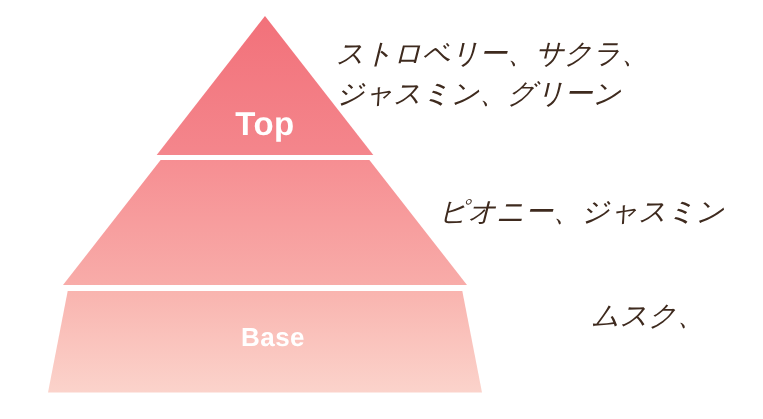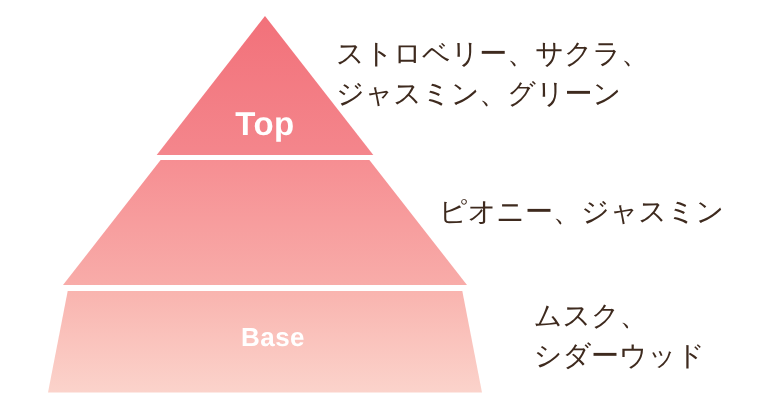--- a/index.html
+++ b/index.html
@@ -54,39 +54,39 @@
   
   .note {
     position: absolute;
     color: #3e2a1e;
     font-size: 28px;
     line-height: 1.42;
     font-weight: normal;
     white-space: nowrap;
     font-family: "DejaVu Sans", "Liberation Sans", sans-serif;
   }
-  .note .note-line { display: block; }
+  .note .note-line { display: block; font-style: italic; }
 
   .note.note-top {
     left: 336px;
     top: 34px;
     text-align: left;
   }
   .note.note-middle {
     left: 403px;
     top: 192px;
     text-align: left;
     margin-left: 36px;
   }
   .note.note-base {
     right: 58px;
     top: 296px;
     text-align: right;
   }
-  .note.note-base .note-line { text-align: left; }
+  .note.note-base .note-line { text-align: center; }
 </style>
 </head>
 <body>
 
 <div id="stage">
 
   <div class="pyramid-wrap">
     <svg class="pyramid-svg" width="530" height="419" viewBox="0 0 530 419" xmlns="http://www.w3.org/2000/svg">
       <defs>
         <linearGradient id="gradTop" x1="0" y1="0" x2="0" y2="1">
@@ -120,16 +120,15 @@
     <span class="note-line">ストロベリー、サクラ、</span>
     <span class="note-line">ジャスミン、グリーン</span>
   </div>
 
   <div class="note note-middle">
     <span class="note-line">ピオニー、ジャスミン</span>
   </div>
 
   <div class="note note-base">
     <span class="note-line">ムスク、</span>
-    <span class="note-line">シダーウッド</span>
   </div>
 
 </div>
 
 </body></html>

